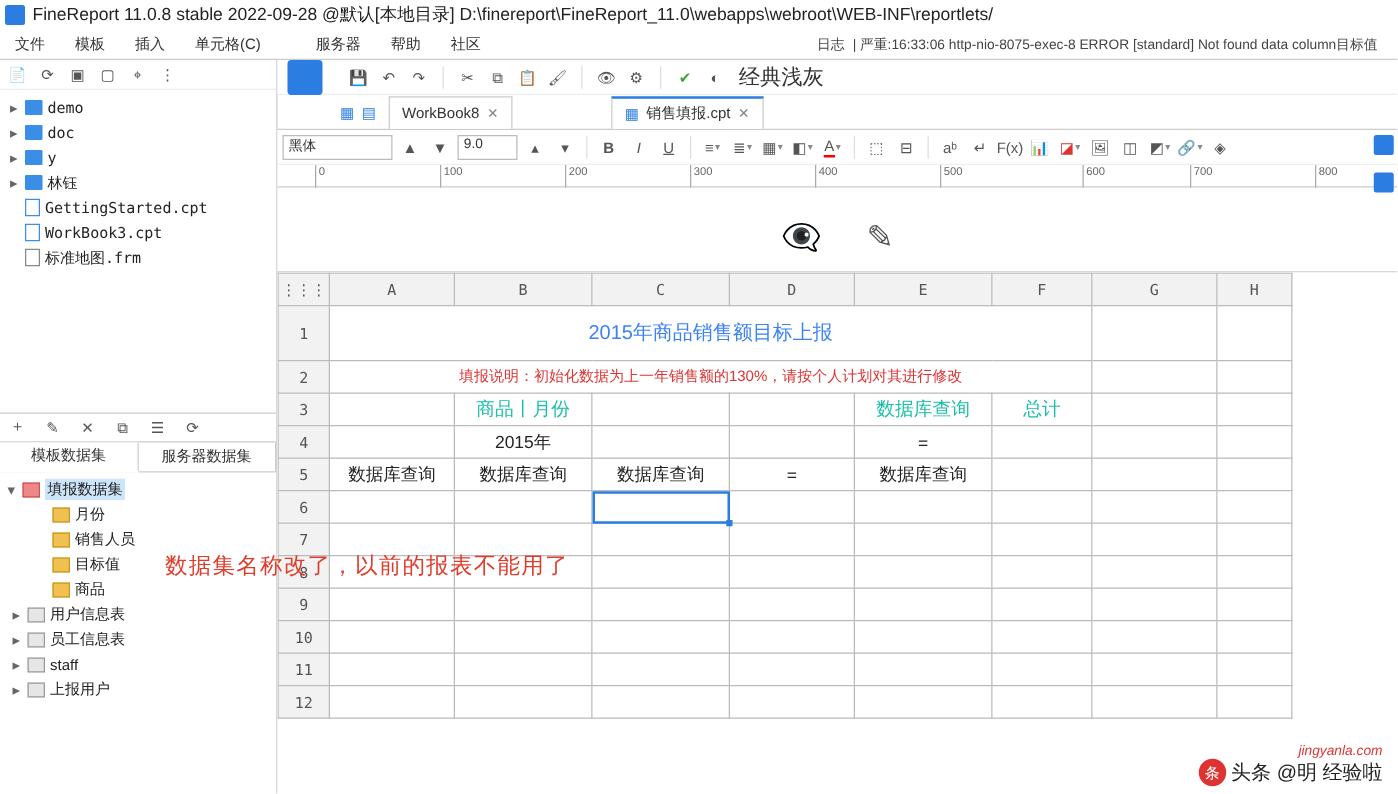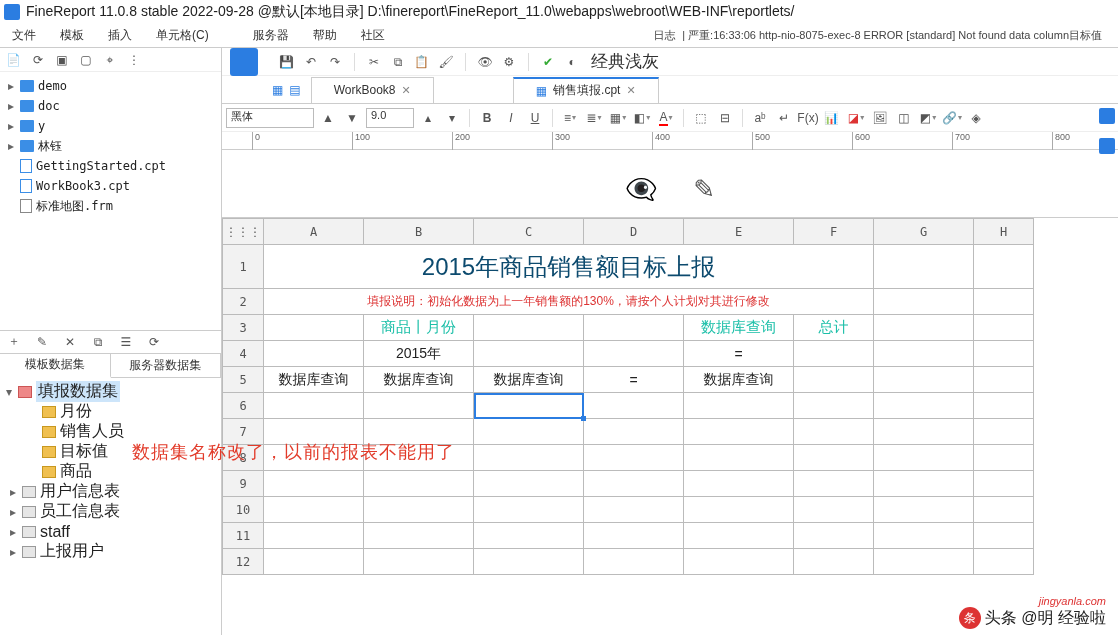--- a/index.html
+++ b/index.html
@@ -26,35 +26,35 @@
   .ds-toolbar .ds-icon { width:16px; height:14px; display:inline-flex; align-items:center; justify-content:center; color:#555; }
   .ds-tabs { height: 24px; display: flex; border-bottom: 1px solid #ccc; }
   .ds-tabs .ds-tab { flex: 1; display: flex; align-items: center; justify-content: center; font-size: 12px; border-right: 1px solid #ccc; }
   .ds-tabs .ds-tab.active { background: #fff; border-bottom: 2px solid #fff; margin-bottom:-1px;font-family:Liberation Serif, serif; }
   .ds-tree { flex: 1; overflow: auto; padding: 4px 0; position:relative; }
   .ds-node { display: flex; align-items: center; height: 20px; gap: 4px; }
   .ds-node .tw { width: 10px; text-align: center; color: #666; }
   .ds-node .ic { width: 14px; height: 12px; background: #f0c050; border:1px solid #c89820; }
   .ds-node.root > .ic { background:#e88; border-color:#c55; }
   .ds-node .ic.table { background:#e6e6e6; border-color:#999; }
-  .ds-node .lbl { font-size: 16px; color: #222; }
+  .ds-node .lbl { font-size: 12px; color: #222; }
   .ds-node.root { padding-left: 4px; }
   .ds-node.root .lbl { background: #cde5fa; padding: 0 2px; }
   .ds-node.child { padding-left: 28px; }
   .ds-node.tbl { padding-left: 8px; }
   .red-note { position: absolute; left: 132px; top: 440px; color: #e23b2a; font-size: 18px; letter-spacing:1px; z-index:50; }
   .right-panel { flex: 1; display: flex; flex-direction: column; position: relative; }
   .doc-toolbar { height: 28px; display: flex; align-items: center; background: #fff; border-bottom: 1px solid #eee; padding: 0 8px; gap: 6px; }
   .doc-toolbar .big-icon { width: 28px; height: 28px; background: #2b7de1; border-radius: 3px; margin-right:14px; }
   .doc-toolbar .sep { width:1px; height:18px; background:#ddd; margin:0 4px; }
   .doc-toolbar .tbtn { width:18px; height:18px; display:inline-flex; align-items:center; justify-content:center; color:#555; }
   .doc-toolbar .theme-label { font-size:17px; color:#333; margin-left:4px;}
   .tabs-row { height: 28px; display: flex; align-items: center; padding-left: 50px; gap: 0; border-bottom: 1px solid #ccc; }
   .tabs-row .pre-icons { display:flex; gap:6px; align-items:center; margin-right:10px;}
-  .tabs-row .file-tab { height: 26px; display: flex; align-items: center; padding: 0 22px; border: 1px solid #ccc; border-bottom: none; margin-right: -1px; font-family: Consolas, monospace; gap:6px; background:#fff; position:relative; }
+  .tabs-row .file-tab { height: 26px; display: flex; align-items: center; padding: 0 10px; border: 1px solid #ccc; border-bottom: none; margin-right: -1px; font-family: Consolas, monospace; gap:6px; background:#fff; position:relative; }
   .tabs-row .file-tab.active { border-top: 2px solid #2b7de1; }
   .tabs-row .file-tab .close { color:#888; font-size:11px; }
   .format-bar { height: 28px; display: flex; align-items: center; padding: 0 4px; gap: 4px; border-bottom: 1px solid #eee; background:#fff; }
   .format-bar select, .format-bar .sel { height: 20px; border: 1px solid #bbb; background: #fff; font-size: 11px; padding: 0 4px; }
   .format-bar .sel.font { width: 88px; }
   .format-bar .sel.size { width: 48px; }
   .format-bar .fbtn { width: 20px; height: 20px; display:inline-flex; align-items:center; justify-content:center; color:#555; border:1px solid transparent; font-size:12px;}
   .format-bar .fbtn.bold { font-weight:bold; }
   .format-bar .fbtn.ital { font-style:italic; }
   .format-bar .fbtn.und { text-decoration:underline; }
@@ -71,21 +71,21 @@
   table.sheet th { background: #f2f2f2; font-weight: normal; color: #555; font-family: Consolas, monospace; }
   table.sheet th.rowh { width: 30px; }
   table.sheet .colA { width: 100px; }
   table.sheet .colB { width: 110px; }
   table.sheet .colC { width: 110px; }
   table.sheet .colD { width: 100px; }
   table.sheet .colE { width: 110px; }
   table.sheet .colF { width: 80px; }
   table.sheet .colG { width: 100px; }
   table.sheet .colH { width: 60px; }
-  table.sheet td.title-cell { font-size: 24px; color: #0c4a6e; }
+  table.sheet td.title-cell { font-size: 16px; color: #3b82f6; }
   table.sheet td.note-cell { color: #d33; font-size: 12px; }
   table.sheet td.teal { color: #1bbfa8; font-size: 15px; }
   table.sheet td.db { color: #222; font-size: 14px; }
   table.sheet tr.r1 td { height: 44px; }
   .corner { width:30px; }
   .selC6 { outline: 2px solid #2b7de1; outline-offset:-2px; position:relative;}
   .selC6::after { content:""; position:absolute; right:-3px; bottom:-3px; width:5px; height:5px; background:#2b7de1;}
   .watermark { position:absolute; right:12px; bottom:6px; font-size:16px; color:#222; display:flex; align-items:center; gap:4px;}
   .watermark .av { width:22px; height:22px; border-radius:50%; background:#d33; color:#fff; display:inline-flex; align-items:center; justify-content:center; font-size:12px;}
   .watermark2 { position:absolute; right:12px; bottom:28px; font-size:11px; color:#d33; font-style:italic;}
@@ -297,21 +297,21 @@
     </div>
 
     <div class="ruler-area">
       <div class="ruler">
         <span class="tick" style="left:30px">0</span>
         <span class="tick" style="left:130px">100</span>
         <span class="tick" style="left:230px">200</span>
         <span class="tick" style="left:330px">300</span>
         <span class="tick" style="left:430px">400</span>
         <span class="tick" style="left:530px">500</span>
-        <span class="tick" style="left:630px">600</span>
+        <span class="tick" style="left:644px">600</span>
         <span class="tick" style="left:730px">700</span>
         <span class="tick" style="left:830px">800</span>
       </div>
       <div class="preview-icons">
         <span class="pv">👁‍🗨</span>
         <span class="pv">✎</span>
       </div>
     </div>
 
     <div class="sheet-area">

